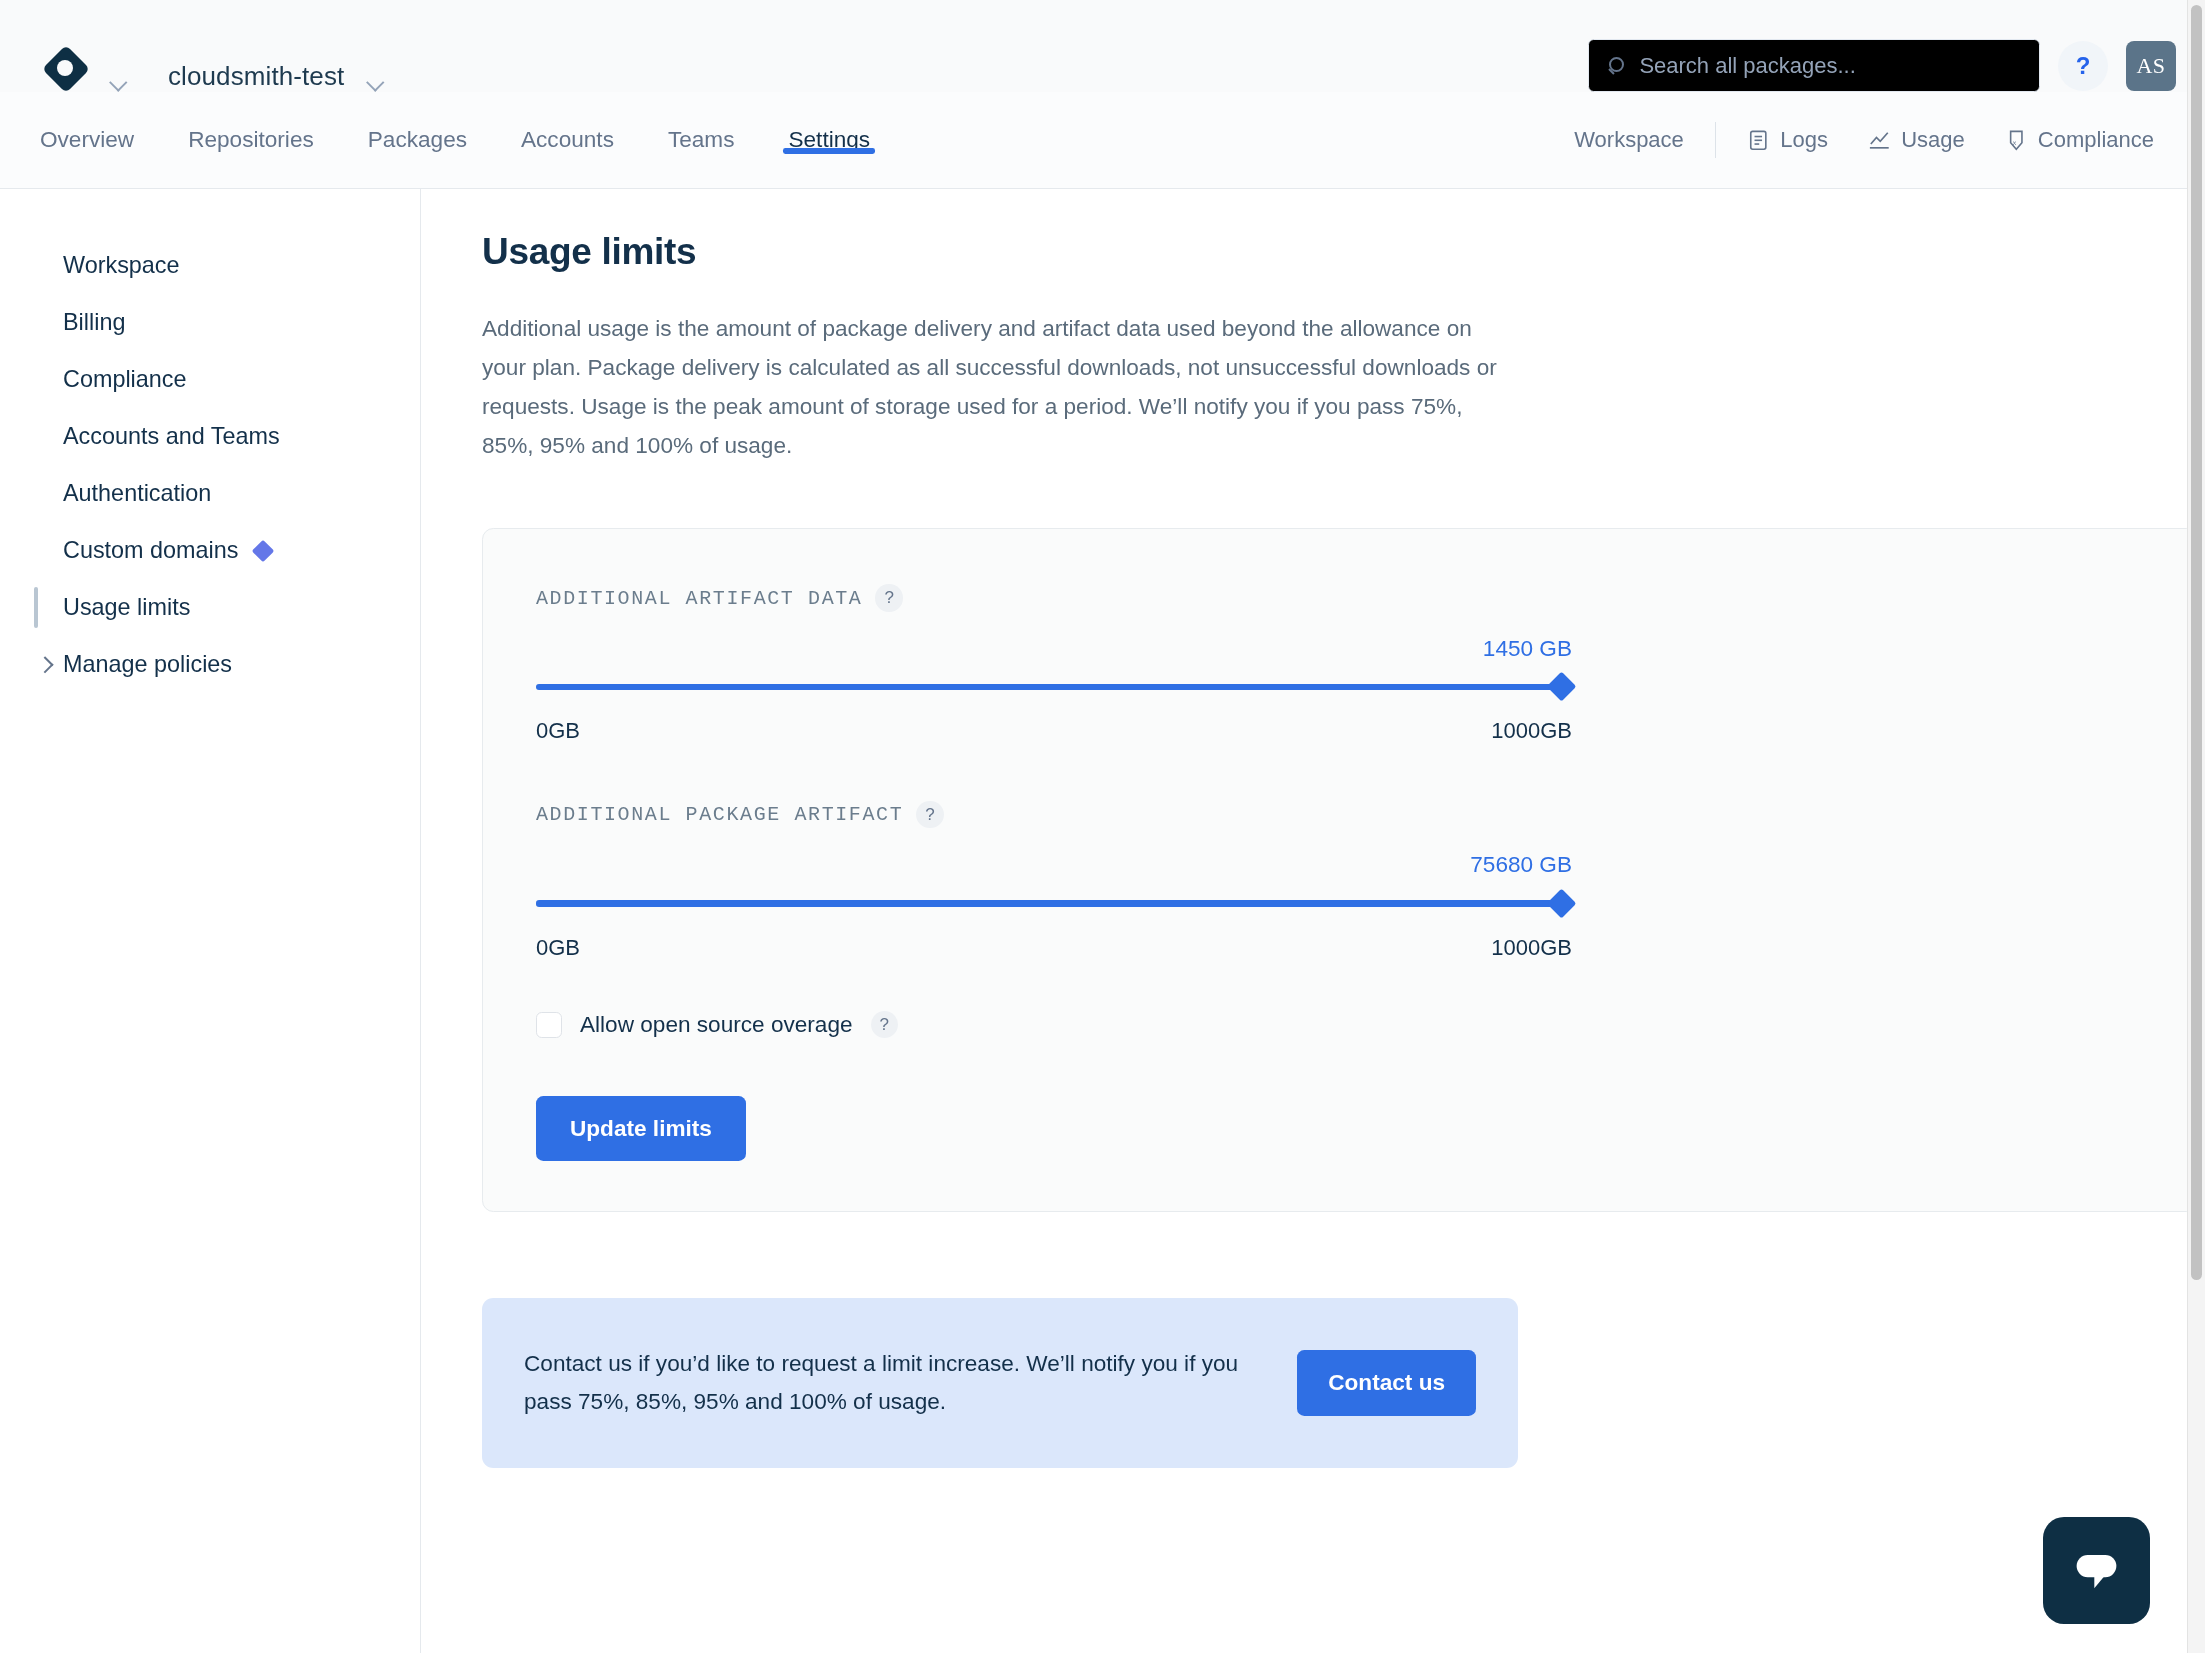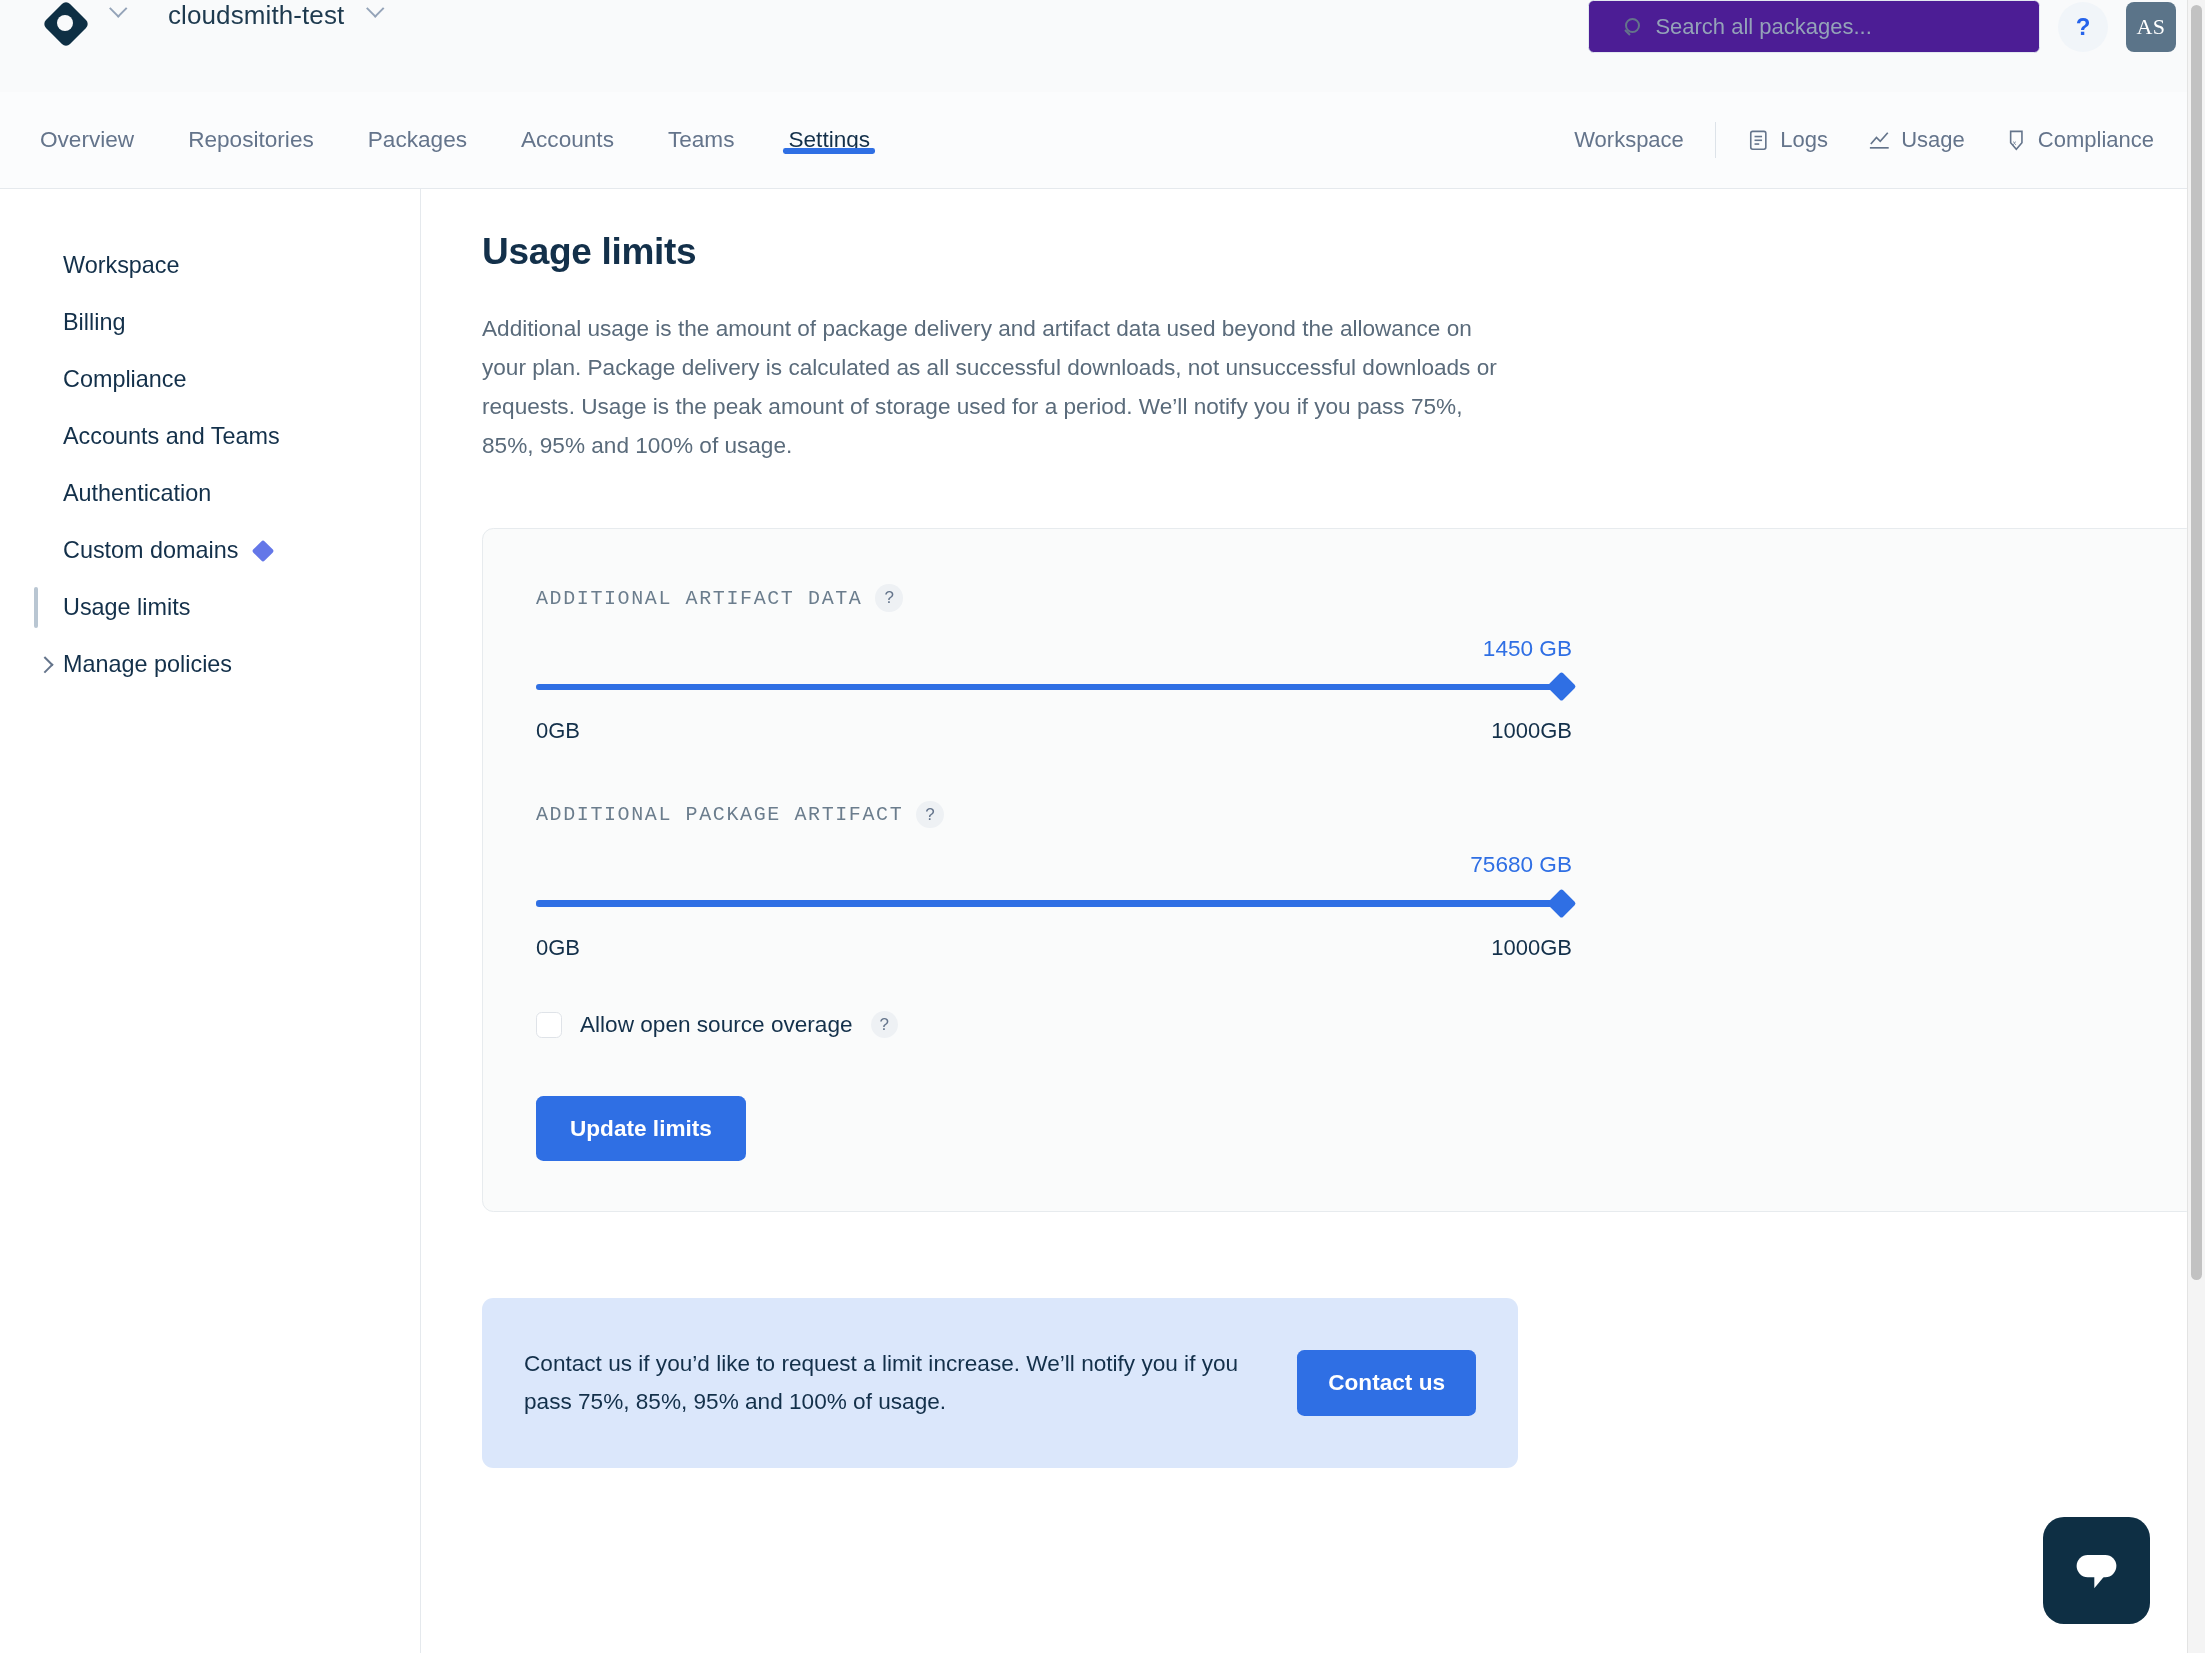--- a/index.html
+++ b/index.html
@@ -10,21 +10,21 @@
     overflow: hidden;
     background: #ffffff;
     font-family: "Liberation Sans", sans-serif;
   }
 
   
   .topbar {
     height: 92px;
     background: #f9fafb;
     display: flex;
-    align-items: flex-start;
+    align-items: flex-end;
     padding: 0 29px 0 42px;
     position: relative;
   }
 
   .logo-mark {
     width: 47px; height: 47px;
     position: relative;
     flex: 0 0 auto;
   }
   .logo-mark .diamond {
@@ -74,25 +74,25 @@
     margin-left: auto;
     display: flex;
     align-items: center;
     gap: 18px;
   }
 
   .search-box {
     width: 452px;
     height: 53px;
     border: 0.8px solid #e2e8f0;
-    background: #4c1d95;
+    background: #000000;
     border-radius: 5.7px;
     display: flex;
     align-items: center;
-    padding: 0 34px;
+    padding: 0 18px;
     gap: 13px;
   }
   .search-ico {
     width: 19.4px; height: 19.4px;
     position: relative;
     flex: 0 0 auto;
   }
   .search-ico::before {
     content: "";
     position: absolute;

